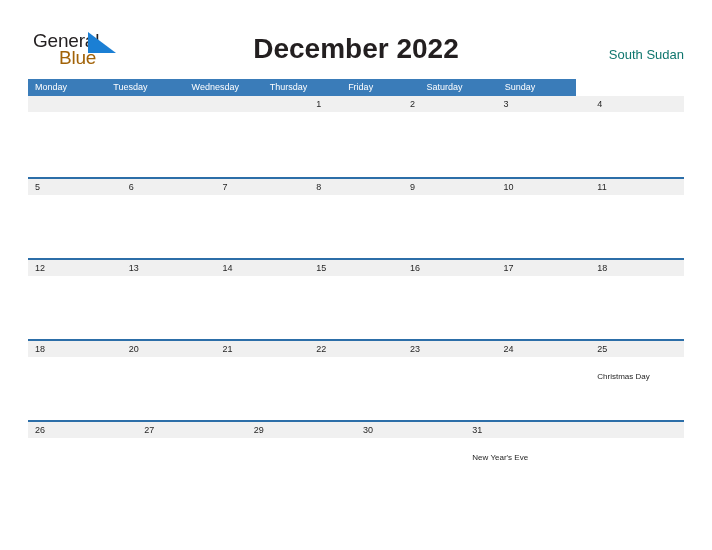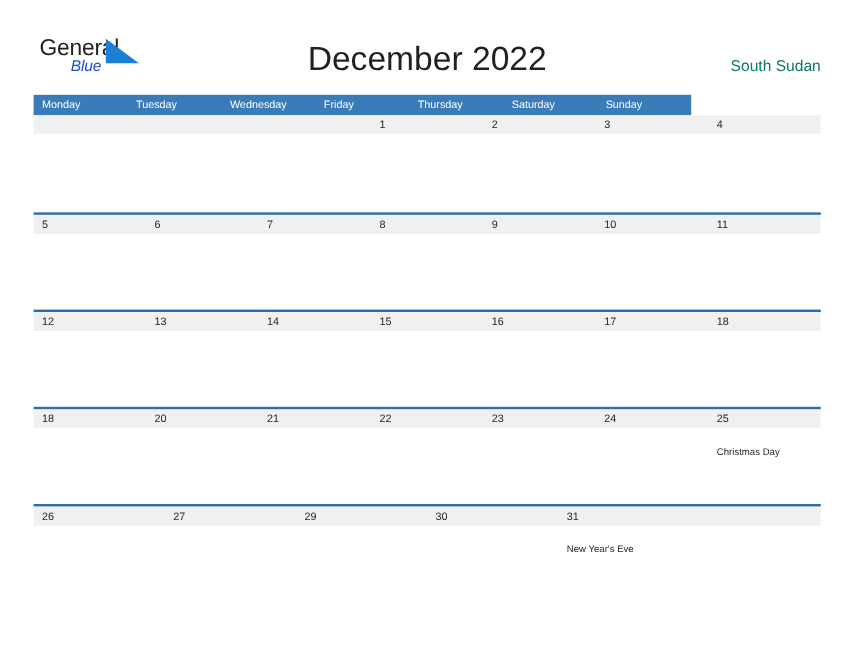--- a/index.html
+++ b/index.html
@@ -52,35 +52,34 @@
     position: absolute;
     left: 55px;
     top: 1px;
     width: 28px;
     height: 21px;
   }
   .logo-blue {
     position: absolute;
     left: 26px;
     top: 17px;
-    font-size: 13px;
+    font-size: 19px;
     letter-spacing: -0.2px;
-    color: #1d4ed8;
-    font-family: "Liberation Sans", sans-serif;
-    font-style: italic;
+    color: #a16207;
+    font-family: "Liberation Sans", sans-serif;
   }
   .month-title {
     position: absolute;
     left: 0;
     top: 33px;
     width: 712px;
     text-align: center;
     font-size: 28px;
     color: #231f20;
-    font-weight: normal;
+    font-weight: bold;
     letter-spacing: 0px;
     font-family: "Liberation Sans", sans-serif;
   }
   .country-label {
     position: absolute;
     right: 28px;
     top: 47px;
     font-size: 13px;
     color: #0f766e;
     font-family: "Liberation Sans", sans-serif;
@@ -177,22 +176,22 @@
     <div class="country-label">South Sudan</div>
 
   </div>
 
   <div class="calendar">
 
     <div class="weekday-header">
       <div class="weekday-cell">Monday</div>
       <div class="weekday-cell">Tuesday</div>
       <div class="weekday-cell">Wednesday</div>
+      <div class="weekday-cell">Thursday</div>
       <div class="weekday-cell">Friday</div>
-      <div class="weekday-cell">Thursday</div>
       <div class="weekday-cell">Saturday</div>
       <div class="weekday-cell">Sunday</div>
     </div>
 
     <div id="weeks-container">
         <div class="week-row">
           <div class="day-cell empty-cell">
             <span class="day-number"></span>
           </div>
           <div class="day-cell empty-cell">

